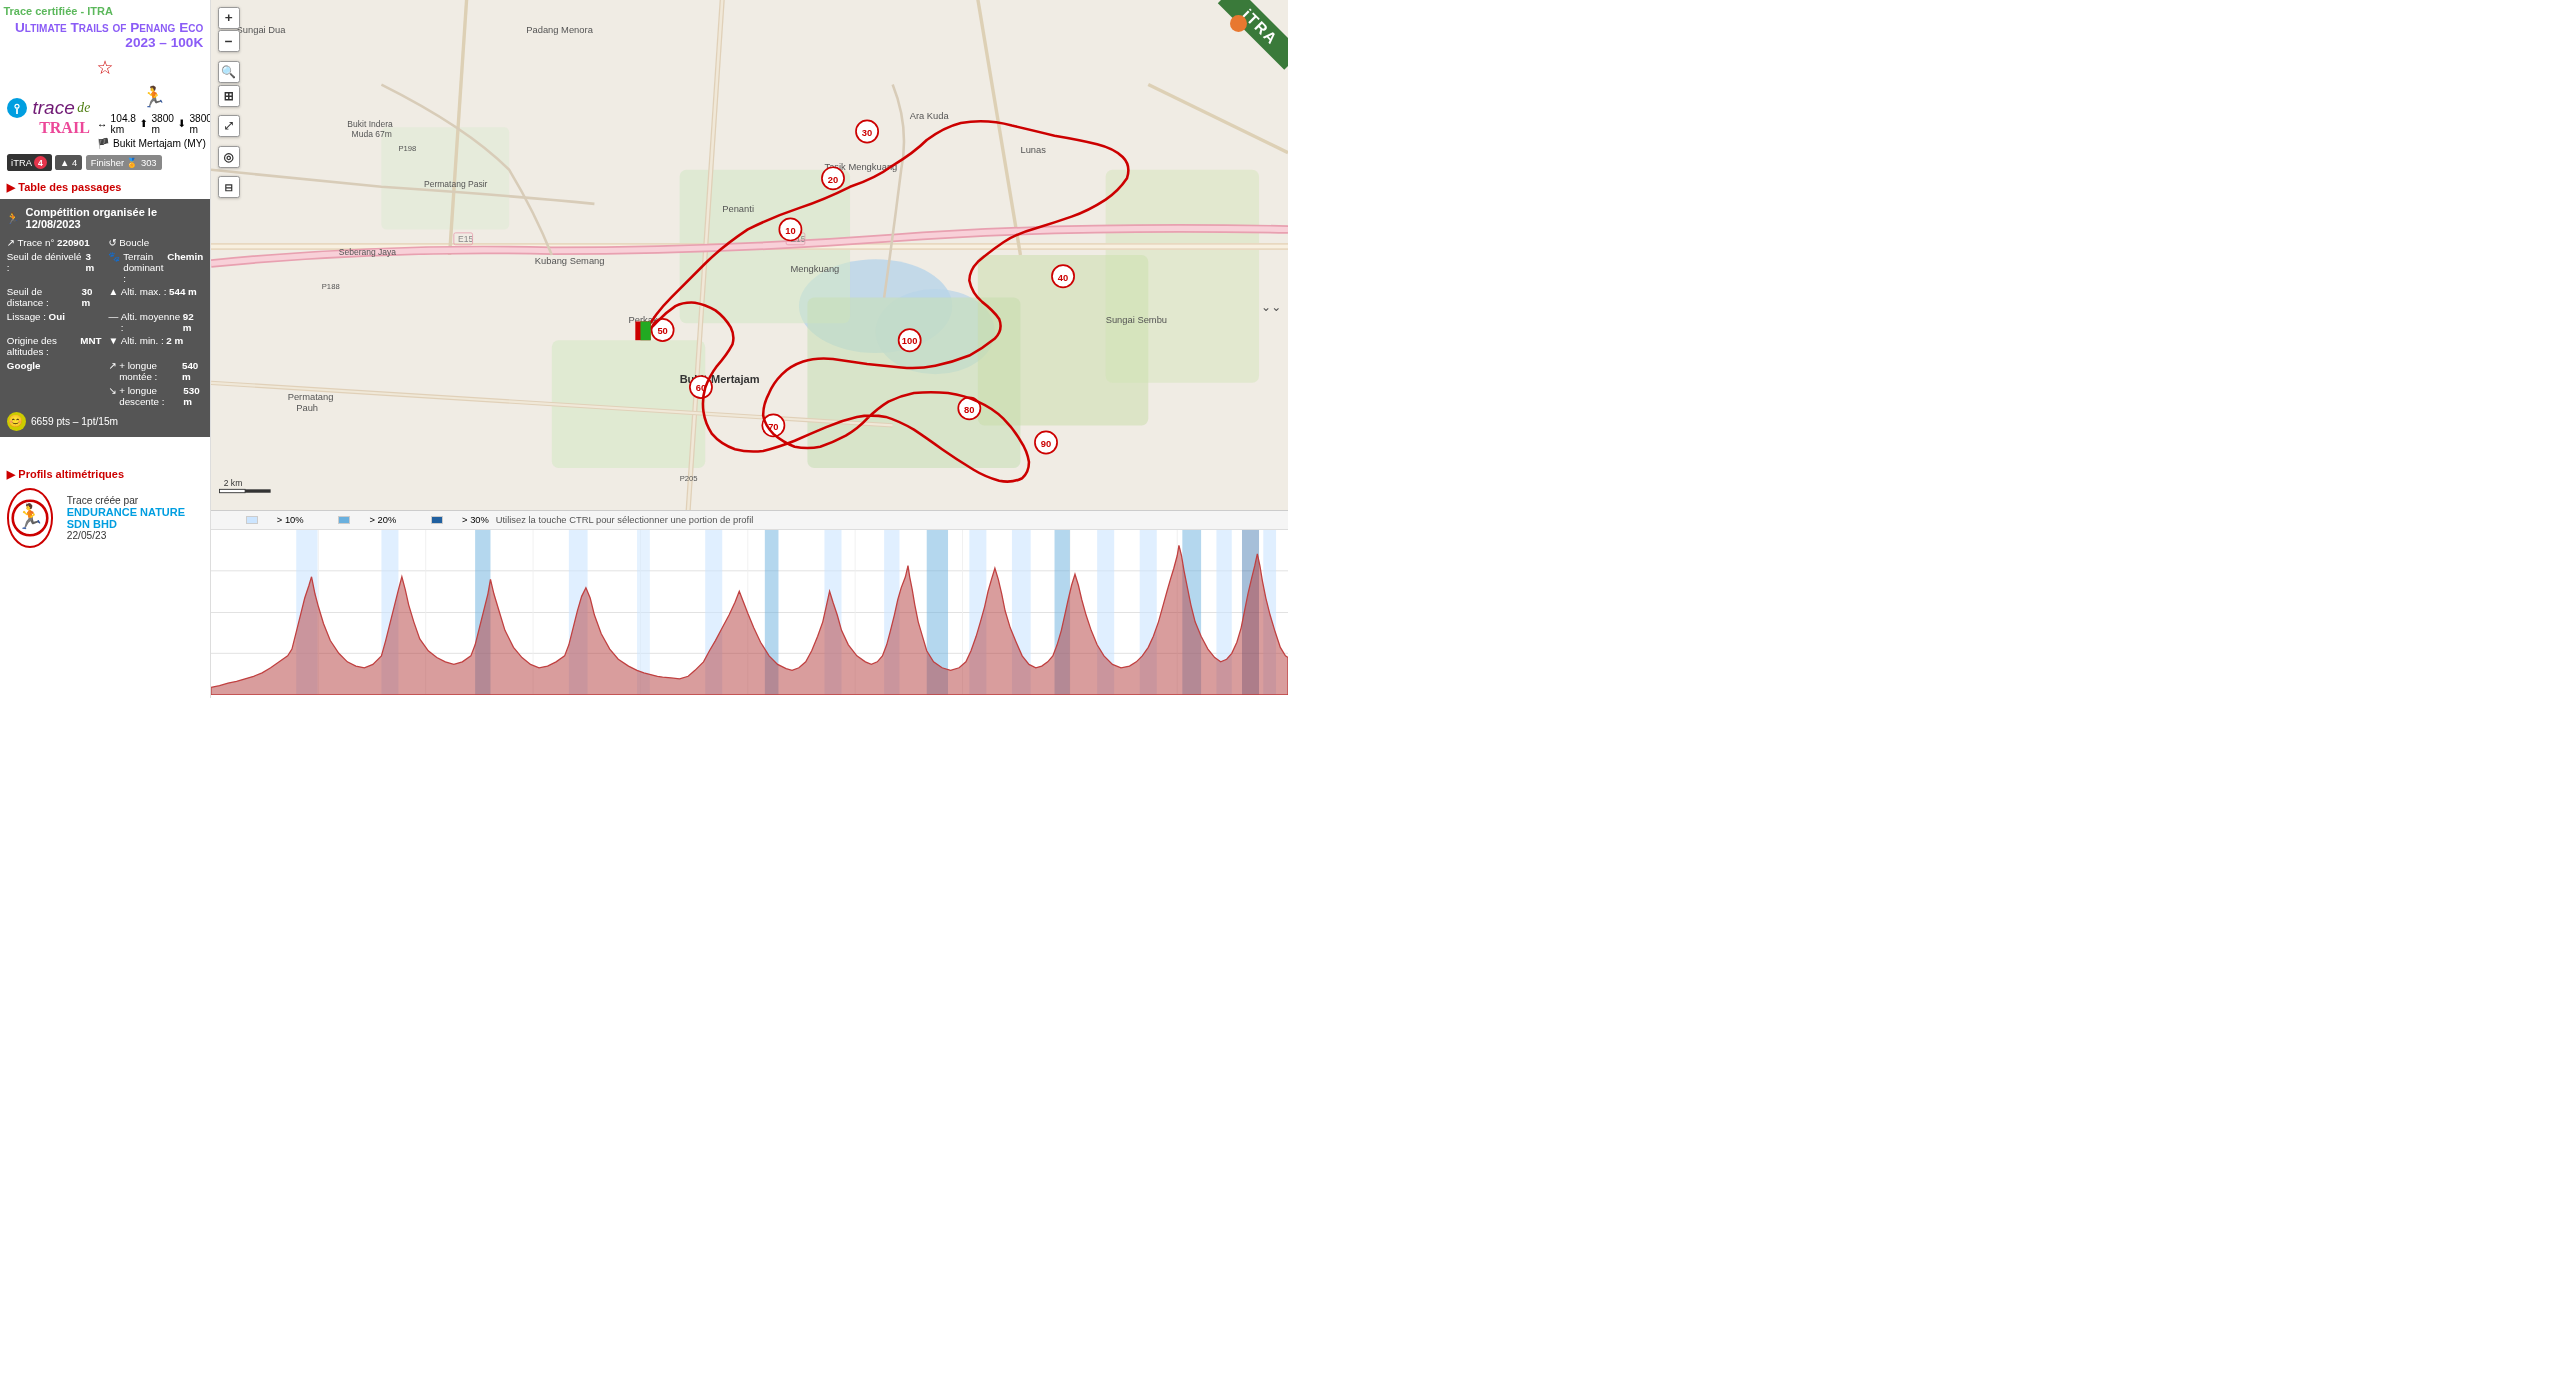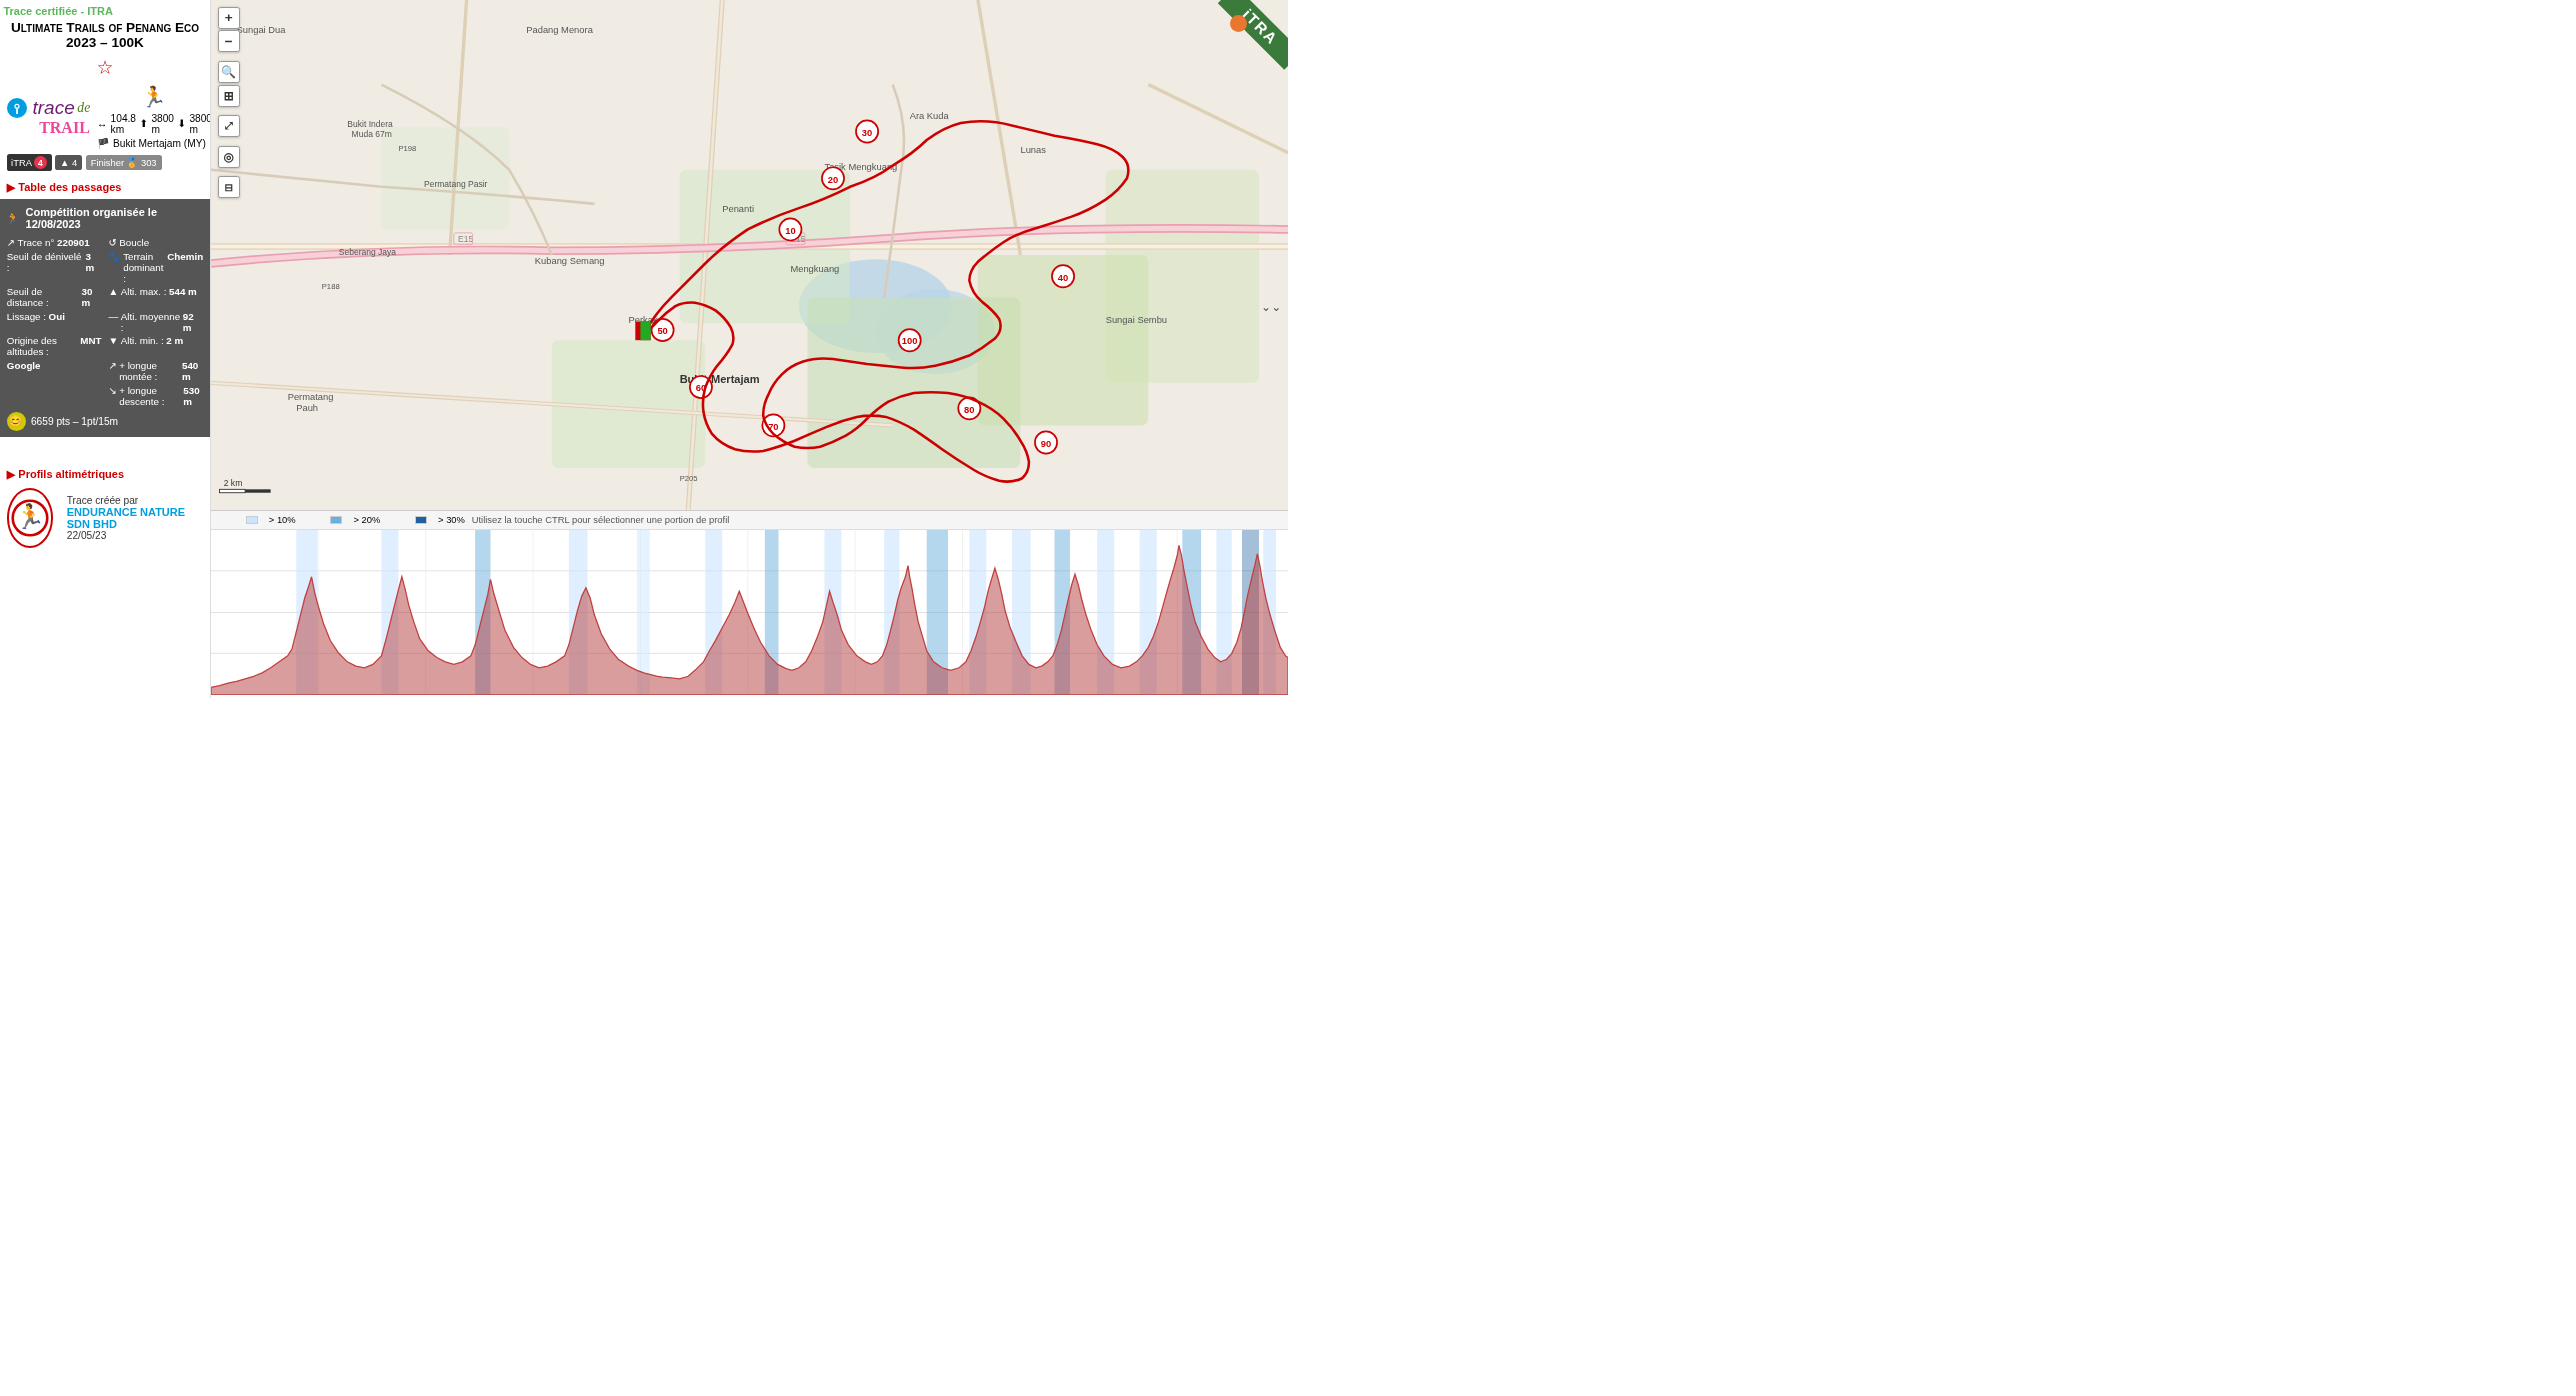--- a/index.html
+++ b/index.html
@@ -18,24 +18,24 @@
 
     .certified-banner {
       color: #5cb85c;
       font-weight: bold;
       font-size: 11px;
       text-align: left;
       padding: 5.1px 3.4px 1.7px;
     }
 
     .race-title {
-      color: #000000;
+      color: #8b5cf6;
       font-size: 13.6px;
       font-weight: bold;
-      text-align: center;
+      text-align: right;
       padding: 1.7px 6.8px 3.4px;
       font-variant: small-caps;
     }
 
     .star-row {
       text-align: center;
       padding: 1.7px 0 3.4px;
     }
     .star-icon {
       font-size: 19px;
@@ -343,21 +343,21 @@
       align-items: center;
       gap: 6.8px;
       padding: 3.4px 6.8px;
       font-size: 9.4px;
       background: #f5f5f5;
       border-bottom: 0.9px solid #ddd;
     }
     .legend-item {
       display: flex;
       align-items: center;
-      gap: 11px;
+      gap: 19px;
       padding-left: 28px;
     }
     .legend-box {
       width: 12px;
       height: 8.5px;
       border: 0.9px solid #ccc;
     }
     .chart-hint {
       color: #555;
       margin-left: 0;

